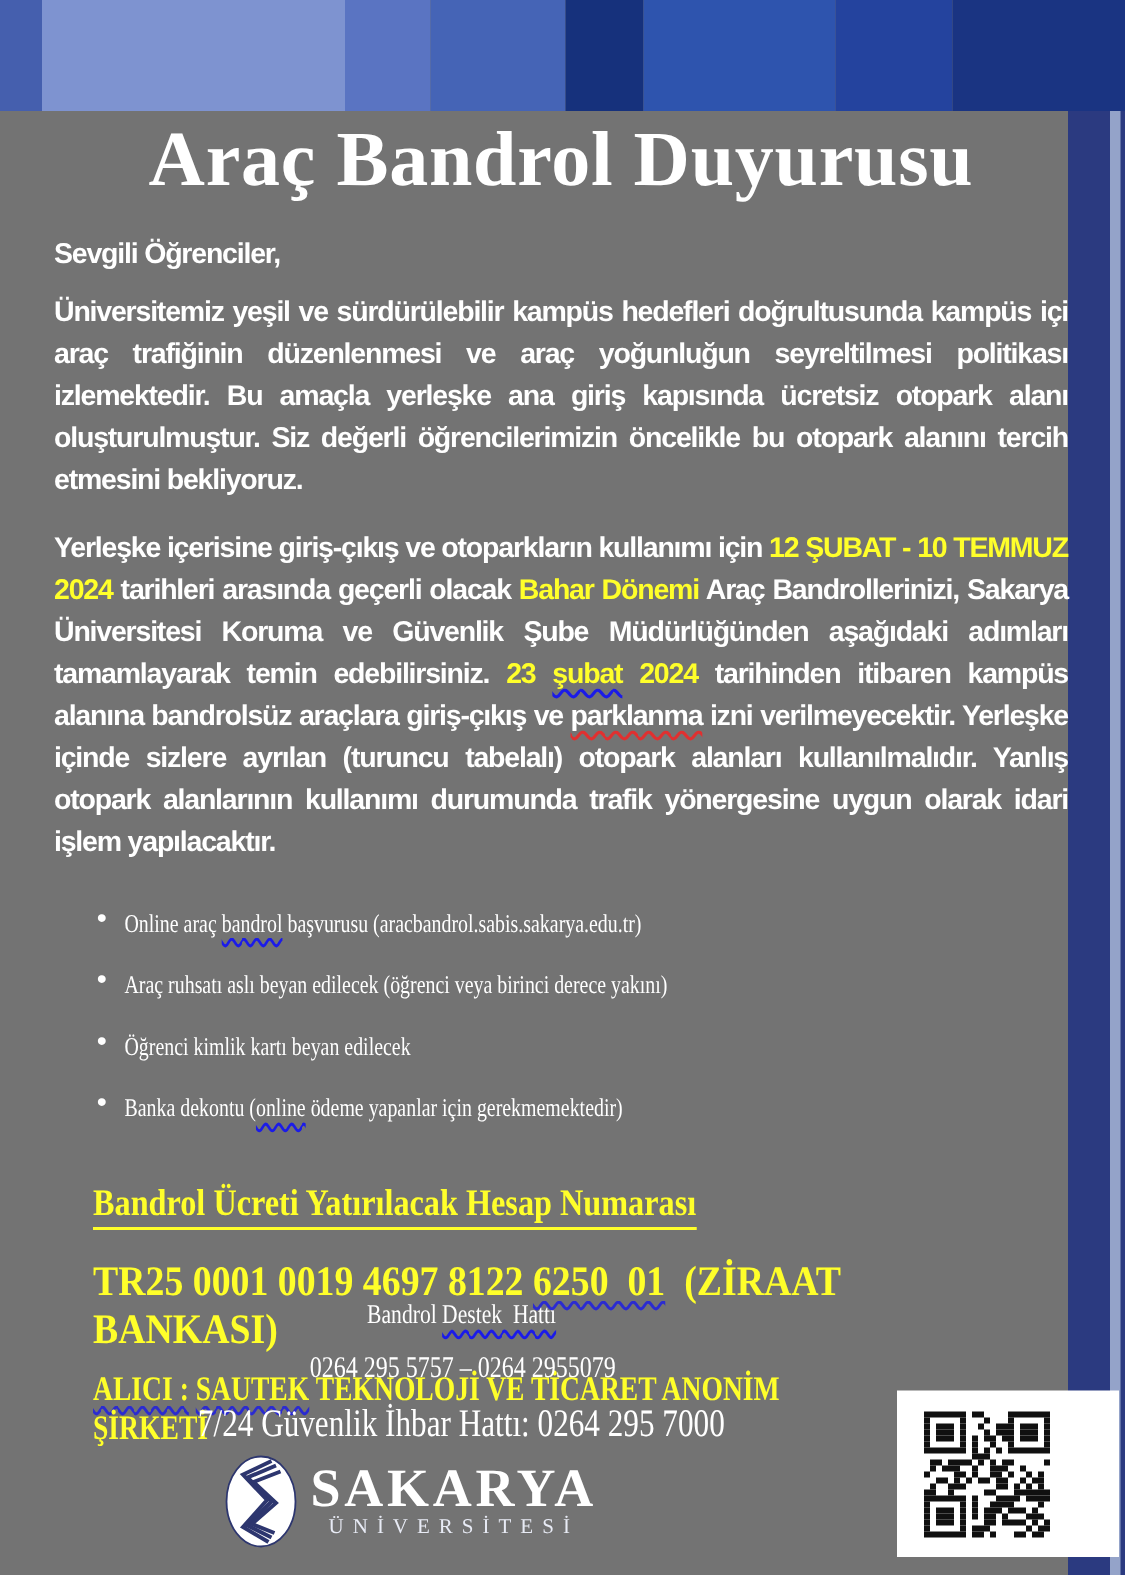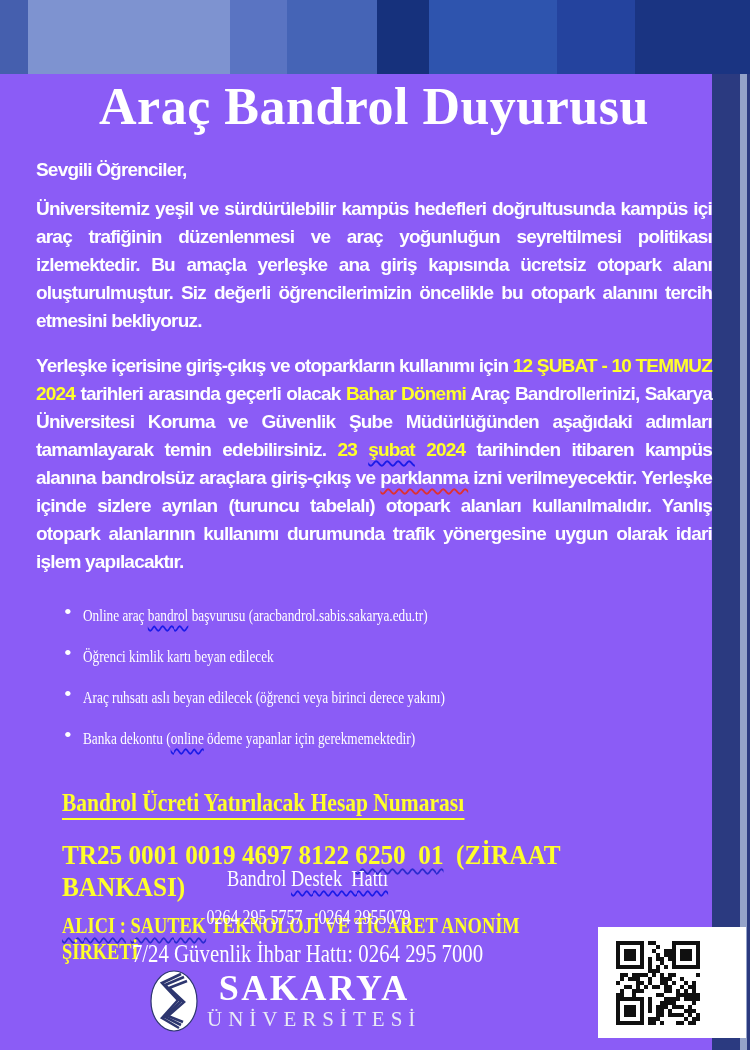--- a/index.html
+++ b/index.html
@@ -1,18 +1,18 @@
 <!DOCTYPE html>
 <html><head>
 <meta charset="utf-8">
 <style>
   html,body{margin:0;padding:0;background:#1a2350;}
   .poster{
     position:relative;width:750px;height:1050px;overflow:hidden;
-    background:#8b5cf6;font-family:"Liberation Sans",sans-serif;
+    background:#737373;font-family:"Liberation Sans",sans-serif;
     margin:0 auto;
   }
   
   .banner{position:absolute;top:0;left:0;width:750px;height:74px;display:flex;}
   .banner > div{height:74px;}
   
   .edge-band{position:absolute;top:74px;right:0;width:38px;height:976px;background:#2B3A80;}
   .edge-sliver{position:absolute;top:74px;right:3px;width:7px;height:976px;background:#94A3C9;}
 
   .content{position:absolute;top:74px;left:0;width:750px;padding:2px 38px 0 36px;box-sizing:border-box;}
@@ -48,30 +48,30 @@
   .acct-heading > span{display:inline-block;transform:scaleX(0.86);transform-origin:left center;
     border-bottom:2px solid #FFFF2A;padding-bottom:1px;}
   .iban{font-size:28px;margin:19px 0 0;}
   .iban > span{display:inline-block;transform:scaleX(0.9);transform-origin:left center;}
   .recipient{font-size:23px;margin:10px 0 0;}
   .recipient > span{display:inline-block;transform:scaleX(0.8);transform-origin:left center;}
   .account .wb{text-decoration-color:#2B2BD0;}
 
   .support{position:absolute;top:866px;left:0;width:616px;text-align:center;color:#fff;
     font-family:"Liberation Serif","DejaVu Serif",serif;}
-  .support .l1{font-size:23px;margin:0 0 14px;}
+  .support .l1{font-size:18px;margin:0 0 14px;}
   .support .l2{font-size:20px;margin:0 0 10px;}
   .support .l3{font-size:26px;margin:0;}
   .cond-c{display:inline-block;transform:scaleX(0.8);transform-origin:center center;}
 
   .logo-row{position:absolute;left:150px;top:970px;display:flex;align-items:center;text-align:center;}
   .logo-mark{width:48px;height:62px;flex:0 0 auto;}
   .logo-text{margin-left:9px;color:#fff;font-family:"Liberation Serif","DejaVu Serif",serif;}
   .uni-name{font-size:36px;font-weight:bold;letter-spacing:2.5px;line-height:34px;}
-  .uni-sub{font-size:21px;letter-spacing:6px;margin-top:2px;color:#e8ebf5;}
+  .uni-sub{font-size:14px;letter-spacing:6px;margin-top:2px;color:#e8ebf5;}
 
   .qr-box{position:absolute;left:598px;top:927px;width:148px;height:111px;background:#fff;
     box-sizing:border-box;padding:14px 0 0 18px;}
   .qr-grid{display:grid;grid-template-columns:repeat(21,4px);grid-auto-rows:4px;}
   .qr-grid div.on{background:#101010;}
 </style>
 </head>
 <body>
 
 <div class="poster">
@@ -93,22 +93,22 @@
     <h1 class="title">Araç Bandrol Duyurusu</h1>
 
     <p class="bodytxt greeting">Sevgili Öğrenciler,</p>
 
     <p class="bodytxt intro">Üniversitemiz yeşil ve sürdürülebilir kampüs hedefleri doğrultusunda kampüs içi araç trafiğinin düzenlenmesi ve araç yoğunluğun seyreltilmesi politikası izlemektedir. Bu amaçla yerleşke ana giriş kapısında ücretsiz otopark alanı oluşturulmuştur. Siz değerli öğrencilerimizin öncelikle bu otopark alanını tercih etmesini bekliyoruz.</p>
 
     <p class="bodytxt main"><span>Yerleşke içerisine giriş-çıkış ve otoparkların kullanımı için </span><span class="hl">12 ŞUBAT - 10 TEMMUZ 2024</span><span> tarihleri arasında geçerli olacak </span><span class="hl">Bahar Dönemi</span><span> Araç Bandrollerinizi, Sakarya Üniversitesi Koruma ve Güvenlik Şube Müdürlüğünden aşağıdaki adımları tamamlayarak temin edebilirsiniz. </span><span class="hl">23 </span><span class="hl wb">şubat</span><span class="hl"> 2024</span><span> tarihinden itibaren kampüs alanına bandrolsüz araçlara giriş-çıkış ve </span><span class="wr">parklanma</span><span> izni verilmeyecektir. Yerleşke içinde sizlere ayrılan (turuncu tabelalı) otopark alanları kullanılmalıdır. Yanlış otopark alanlarının kullanımı durumunda trafik yönergesine uygun olarak idari işlem yapılacaktır.</span></p>
 
     <ul class="bullets">
       <li><span class="cond"><span>Online araç </span><span class="wb">bandrol</span><span> başvurusu (aracbandrol.sabis.sakarya.edu.tr)</span></span></li>
+      <li><span class="cond"><span>Araç ruhsatı aslı beyan edilecek (öğrenci veya birinci derece yakını)</span></span></li>
       <li><span class="cond"><span>Öğrenci kimlik kartı beyan edilecek</span></span></li>
-      <li><span class="cond"><span>Araç ruhsatı aslı beyan edilecek (öğrenci veya birinci derece yakını)</span></span></li>
       <li><span class="cond"><span>Banka dekontu (</span><span class="wb">online</span><span> ödeme yapanlar için gerekmemektedir)</span></span></li>
     </ul>
 
     <div class="account">
       <h2 class="acct-heading"><span>Bandrol Ücreti Yatırılacak Hesap Numarası</span></h2>
       <div class="iban"><span><span>TR25 0001 0019 4697 8122 </span><span class="wb">6250&nbsp; 01</span><span>&nbsp; (ZİRAAT&nbsp; BANKASI)</span></span></div>
       <div class="recipient"><span><span class="wb">ALICI :</span><span> </span><span class="wb">SAUTEK</span><span> TEKNOLOJİ VE TİCARET ANONİM ŞİRKETİ</span></span></div>
     </div>
   </div>
 

